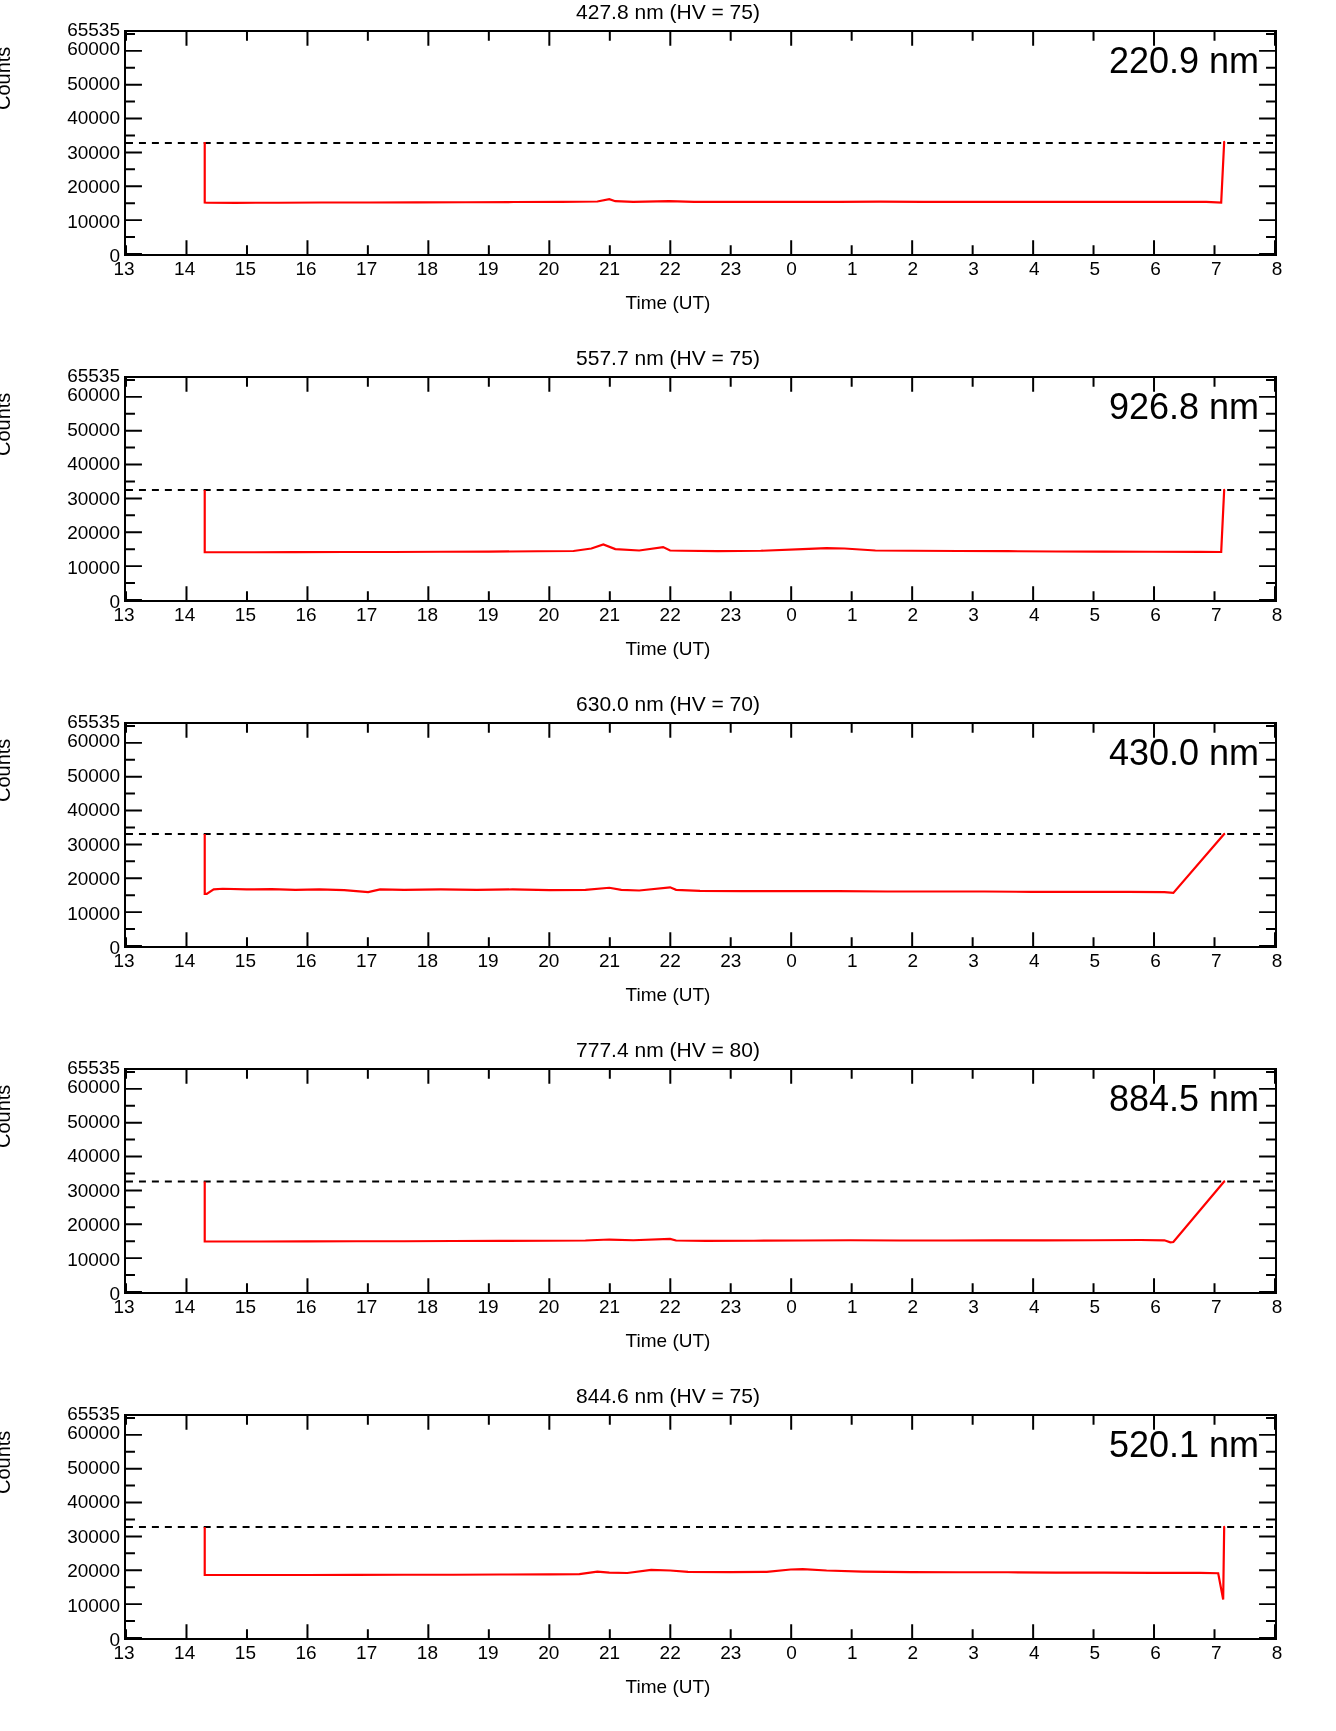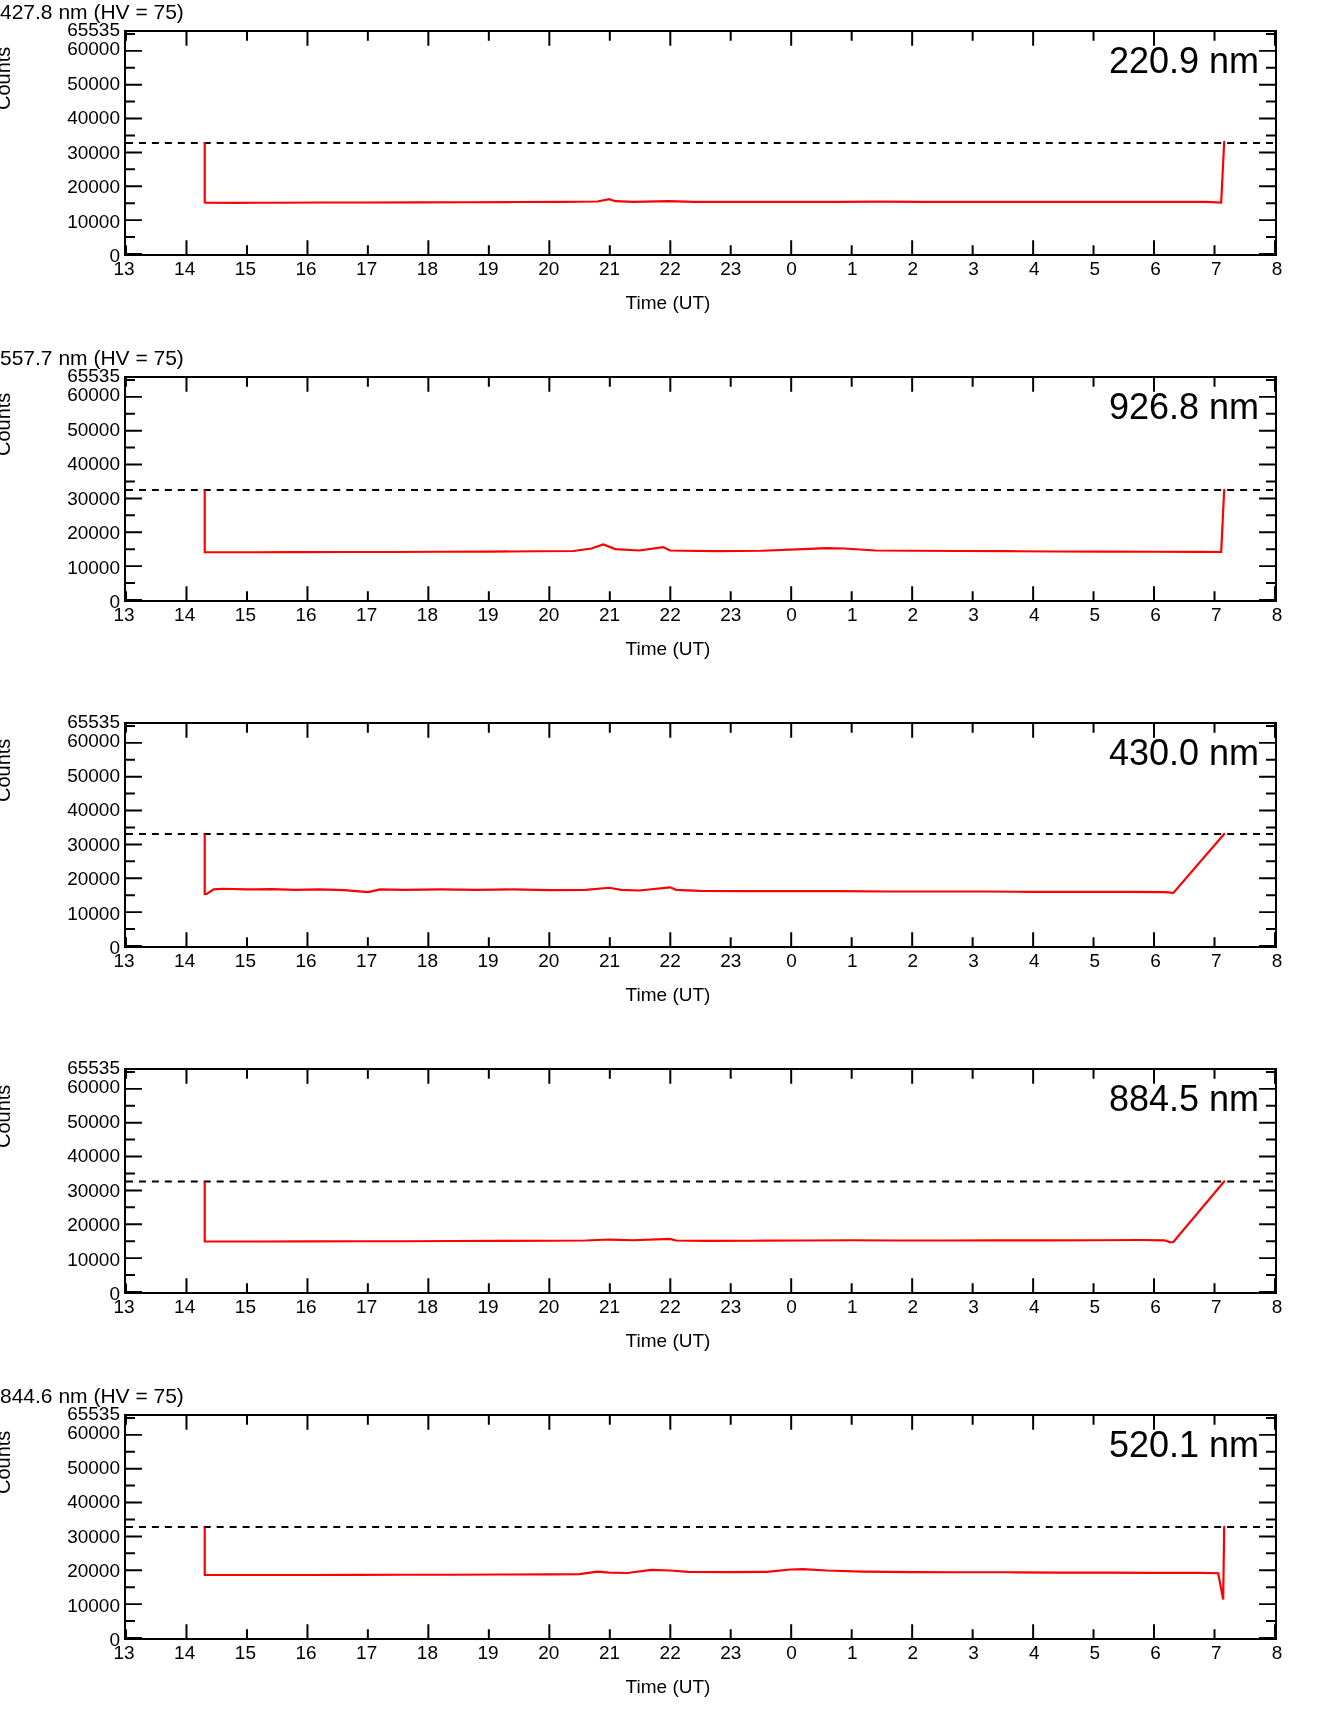--- a/index.html
+++ b/index.html
@@ -25,20 +25,21 @@
     position: relative;
     width: 1336px;
     height: 346px;
     box-sizing: border-box;
   }
   .panel-title {
     position: absolute;
     top: 0px;
     left: 0;
     width: 1336px;
+    text-align: center;
     font-size: 21px;
     letter-spacing: 0px;
     color: #000;
   }
   
   .frame {
     position: absolute;
     left: 124px;
     top: 30px;
     width: 1153px;
@@ -231,20 +232,21 @@
       <div class="xtick-label" style="left:910.3px">4</div>
       <div class="xtick-label" style="left:970.9px">5</div>
       <div class="xtick-label" style="left:1031.6px">6</div>
       <div class="xtick-label" style="left:1092.3px">7</div>
       <div class="xtick-label" style="left:1153px">8</div>
     </div>
     <div class="xlabel">Time (UT)</div>
   </div>
 
   <div class="panel">
+    <div class="panel-title">630.0 nm (HV = 70)</div>
     <div class="ylabel">Counts</div>
     <div class="ytick-labels">
       <div class="ytick-label" style="top:226px">0</div>
       <div class="ytick-label" style="top:191.5px">10000</div>
       <div class="ytick-label" style="top:157px">20000</div>
       <div class="ytick-label" style="top:122.6px">30000</div>
       <div class="ytick-label" style="top:88.1px">40000</div>
       <div class="ytick-label" style="top:53.7px">50000</div>
       <div class="ytick-label" style="top:19.2px">60000</div>
       <div class="ytick-label" style="top:0px">65535</div>
@@ -289,20 +291,21 @@
       <div class="xtick-label" style="left:910.3px">4</div>
       <div class="xtick-label" style="left:970.9px">5</div>
       <div class="xtick-label" style="left:1031.6px">6</div>
       <div class="xtick-label" style="left:1092.3px">7</div>
       <div class="xtick-label" style="left:1153px">8</div>
     </div>
     <div class="xlabel">Time (UT)</div>
   </div>
 
   <div class="panel">
+    <div class="panel-title">777.4 nm (HV = 80)</div>
     <div class="ylabel">Counts</div>
     <div class="ytick-labels">
       <div class="ytick-label" style="top:226px">0</div>
       <div class="ytick-label" style="top:191.5px">10000</div>
       <div class="ytick-label" style="top:157px">20000</div>
       <div class="ytick-label" style="top:122.6px">30000</div>
       <div class="ytick-label" style="top:88.1px">40000</div>
       <div class="ytick-label" style="top:53.7px">50000</div>
       <div class="ytick-label" style="top:19.2px">60000</div>
       <div class="ytick-label" style="top:0px">65535</div>

